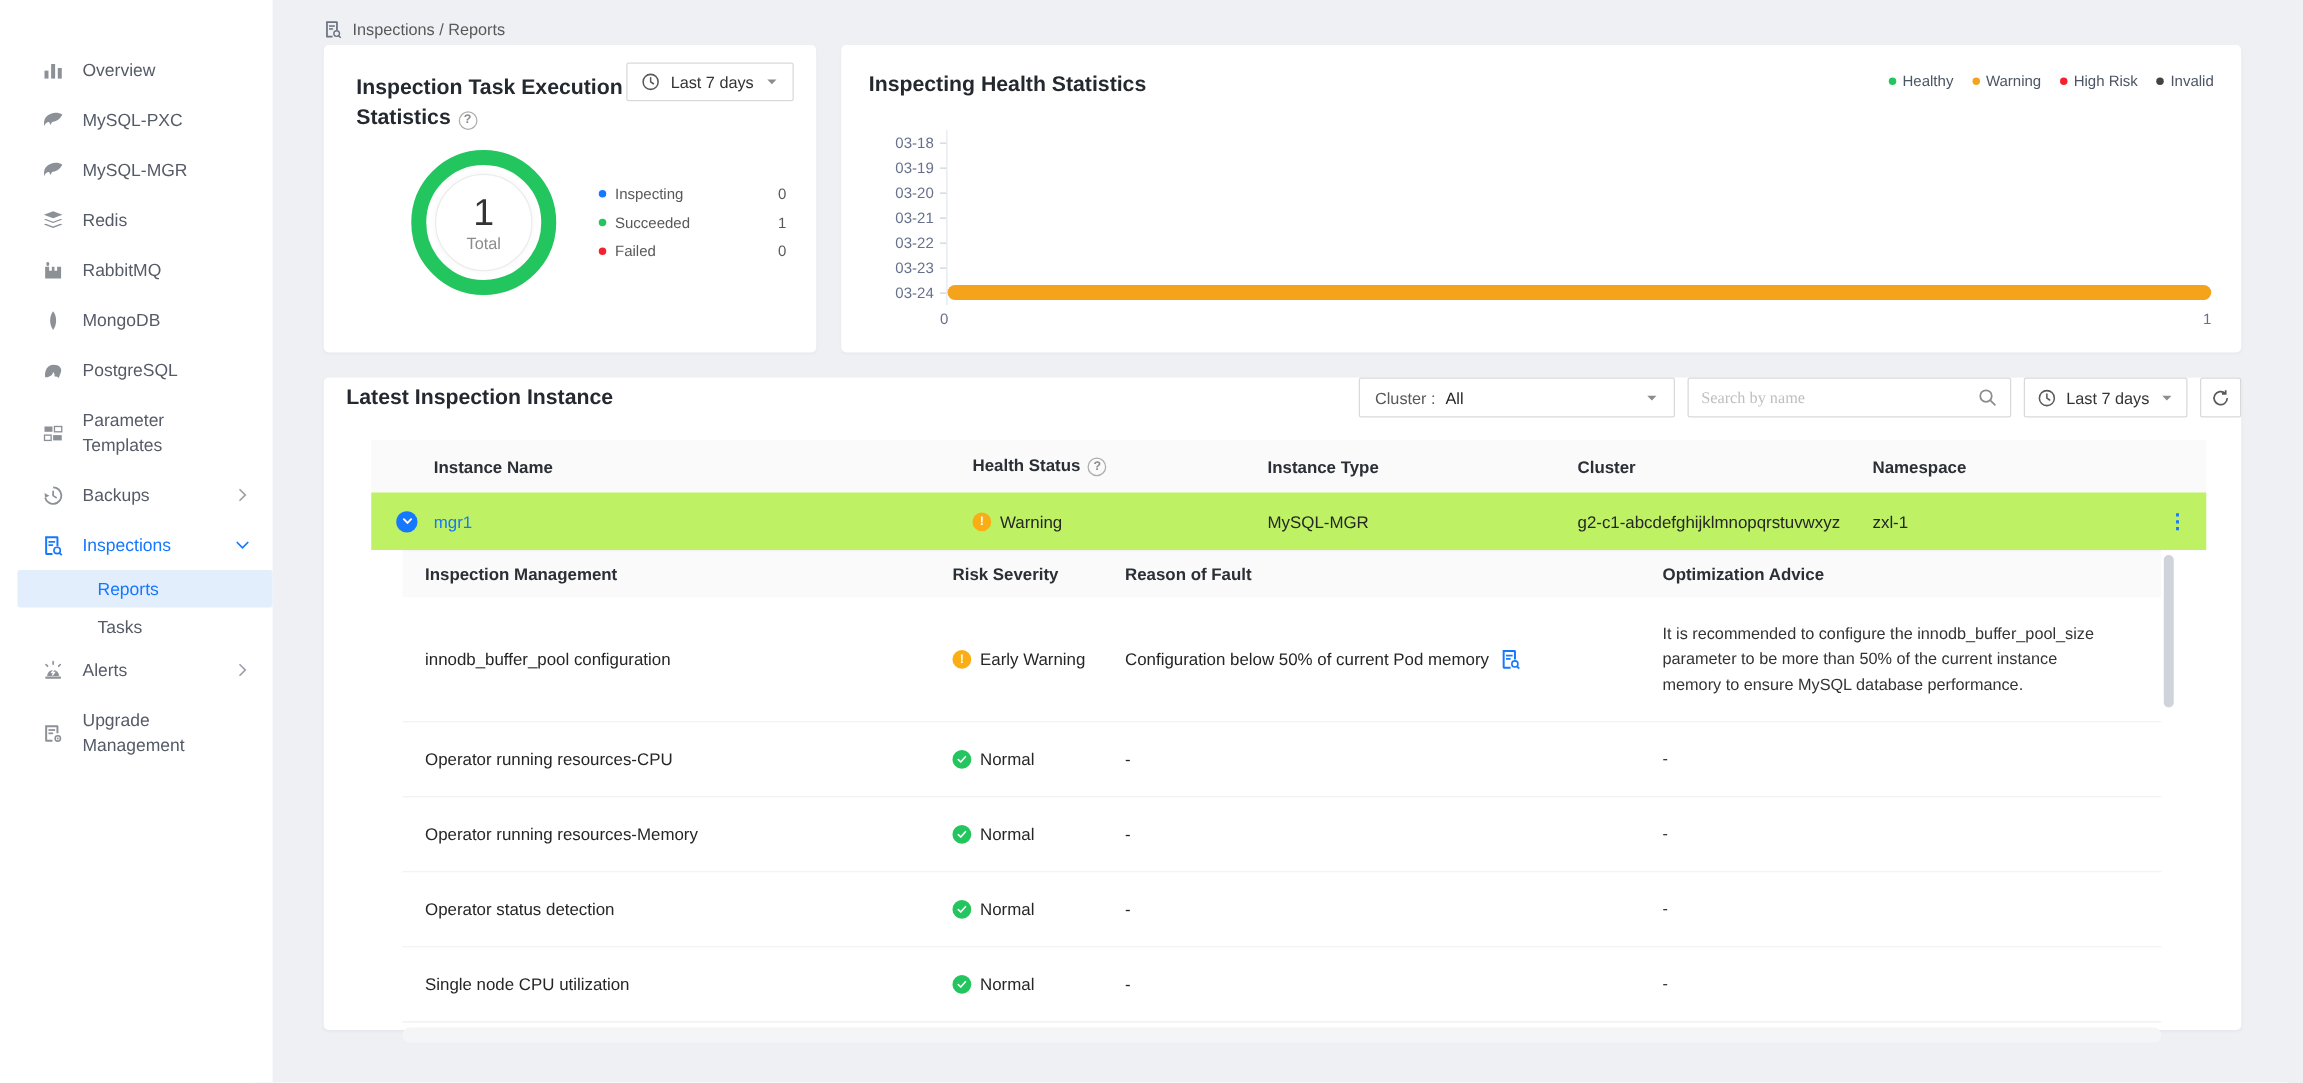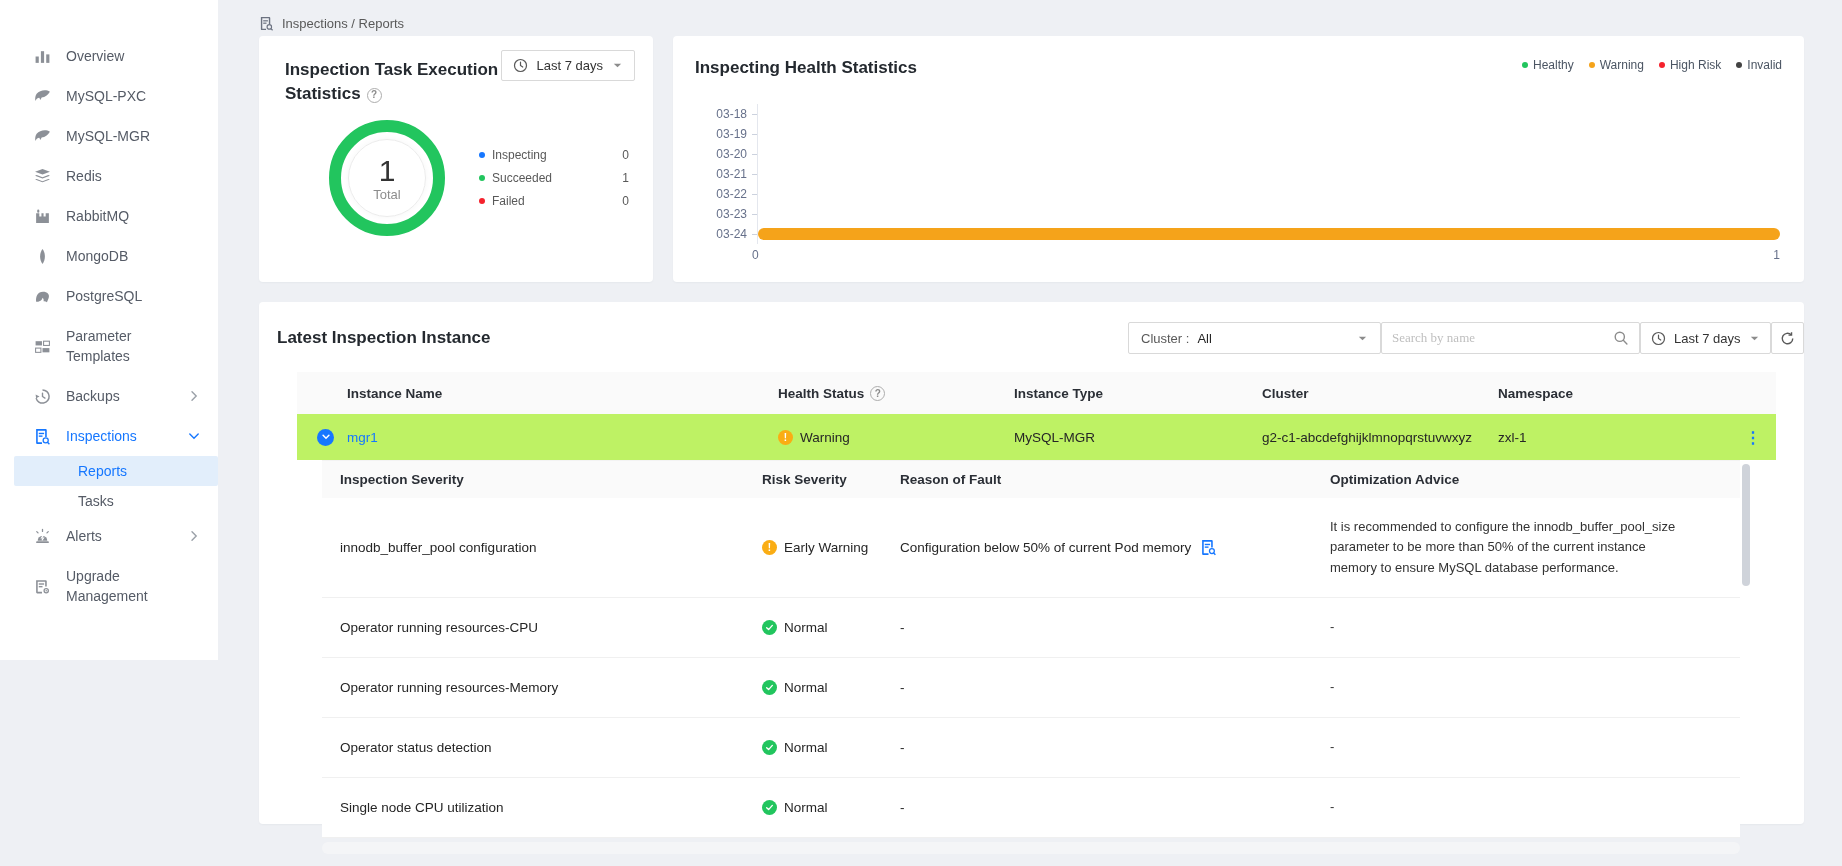--- a/index.html
+++ b/index.html
@@ -1,32 +1,32 @@
 <!DOCTYPE html>
 <html><head>
 <meta charset="utf-8">
 <style>
   * { box-sizing: border-box; margin: 0; padding: 0; }
   html,body { width:1842px; height:866px; overflow:hidden; }
   body { background:#eef0f4; font-family:"Liberation Sans", sans-serif; color:#262626; position:relative; }
 
   
-  .sidebar { position:absolute; left:0; top:0; width:218px; height:660px; background:#fff; padding-top:36px; z-index:2; }
+  .sidebar { position:absolute; left:0; top:0; width:218px; height:866px; background:#fff; padding-top:36px; z-index:2; }
   .side-item { display:flex; align-items:center; padding:10px 18px 10px 34px; font-size:14px; color:#555b66; cursor:pointer; line-height:20px; }
   .side-item .s-icon { width:17px; height:17px; color:#8c9097; margin-right:15px; flex-shrink:0; display:inline-flex; }
   .side-item .s-icon svg { width:17px; height:17px; }
   .side-label { width:108px; }
   .side-chev { margin-left:auto; color:#9aa0a8; display:inline-flex; }
   .side-chev svg { width:12px; height:12px; }
   .side-item.active-parent, .side-item.active-parent .s-icon, .side-item.active-parent .side-chev { color:#1677ff; }
   .side-child { padding:7px 16px 7px 64px; font-size:14px; color:#555b66; cursor:pointer; margin:0 0 0 14px; border-radius:2px; }
   .side-child.selected { background:#e2eefb; color:#1677ff; }
 
   
-  .main { position:absolute; left:218px; top:0; right:0; height:866px; padding:0 38px 0 41px; }
+  .main { position:absolute; left:218px; top:0; right:11px; height:866px; padding:0 38px 0 41px; }
   .breadcrumb { display:flex; align-items:center; gap:8px; padding-top:11px; height:36px; font-size:13px; color:#595959; }
   .breadcrumb .b-icon { color:#6b7280; display:inline-flex; }
 
   .cards-row { display:flex; gap:20px; height:246px; }
   .card { background:#fff; border-radius:4px; box-shadow:0 1px 2px rgba(31,41,55,0.04); }
   .card-title { font-size:17px; font-weight:700; color:#24292f; line-height:24px; }
   .help-circle { display:inline-flex; align-items:center; justify-content:center; width:15px; height:15px; border:1px solid #adadad; border-radius:50%; font-size:10px; color:#8c8c8c; margin-left:6px; vertical-align:1px; cursor:pointer; }
 
   
   .card-exec { width:394px; padding:22px 22px 0 26px; position:relative; flex-shrink:0; }
@@ -51,23 +51,23 @@
   .hchart { display:flex; margin-top:24px; }
   .ylabels { width:62px; }
   .ylabel { height:20px; display:flex; align-items:center; justify-content:flex-end; font-size:12px; color:#66708a; }
   .ylabel i { width:5px; height:1px; background:#ccd2de; margin-left:5px; }
   .plot { flex:1; border-left:1px solid #e4e7ee; position:relative; }
   .prow { height:20px; display:flex; align-items:center; }
   .hbar { height:12px; border-radius:6px; }
   .xticks { display:flex; justify-content:space-between; font-size:12px; color:#66708a; margin:4px 0 0 57px; }
 
   
-  .card-latest { margin-top:20px; padding-top:20px; height:522px; position:relative; }
+  .card-latest { margin-top:20px; height:522px; position:relative; }
   .latest-head { display:flex; align-items:center; padding:0 0 18px 18px; }
-  .filters { margin-left:auto; display:flex; align-items:center; gap:0; }
+  .filters { margin-left:auto; display:flex; align-items:center; gap:10px; }
   .sel-box { width:253px; height:32px; border:1px solid #d9d9d9; border-radius:2px; background:#fff; display:flex; align-items:center; padding:0 12px; font-size:13px; cursor:pointer; }
   .sel-box .lbl { color:#595959; margin-right:8px; }
   .sel-box .val { color:#262626; }
   .sel-box .cv { margin-left:auto; color:#8c8c8c; display:inline-flex; }
   .search-box { width:259px; height:32px; border:1px solid #d9d9d9; border-radius:2px; background:#fff; display:flex; align-items:center; padding:0 10px; }
   .search-box input { border:none; outline:none; flex:1; font-size:13px; font-family:Liberation Serif, serif; color:#6d28d9; }
   .search-box input::placeholder { color:#bfbfbf; }
   .search-box .mag { color:#8c8c8c; display:inline-flex; cursor:pointer; }
   .time-box { width:131px; height:32px; border:1px solid #d9d9d9; border-radius:2px; background:#fff; display:flex; align-items:center; gap:8px; padding:0 10px; font-size:13px; color:#333; cursor:pointer; }
   .time-box .clk { display:inline-flex; color:#595959; }
@@ -443,21 +443,21 @@
               <span>Warning</span>
             </div>
           <div>MySQL-MGR</div>
           <div>g2-c1-abcdefghijklmnopqrstuvwxyz</div>
           <div>zxl-1</div>
           <div class="dots-btn">⋮</div>
         </div>
 
         <div class="nested">
           <div class="nhead">
-            <div>Inspection Severity</div>
+            <div>Inspection Management</div>
             <div>Risk Severity</div>
             <div>Reason of Fault</div>
             <div>Optimization Advice</div>
           </div>
           <div id="nested-rows">
               <div class="nrow tall">
                 <div>innodb_buffer_pool configuration</div>
                 <div class="status">
                   <span class="badge-ic warning">!</span>
                   <span>Early Warning</span>

